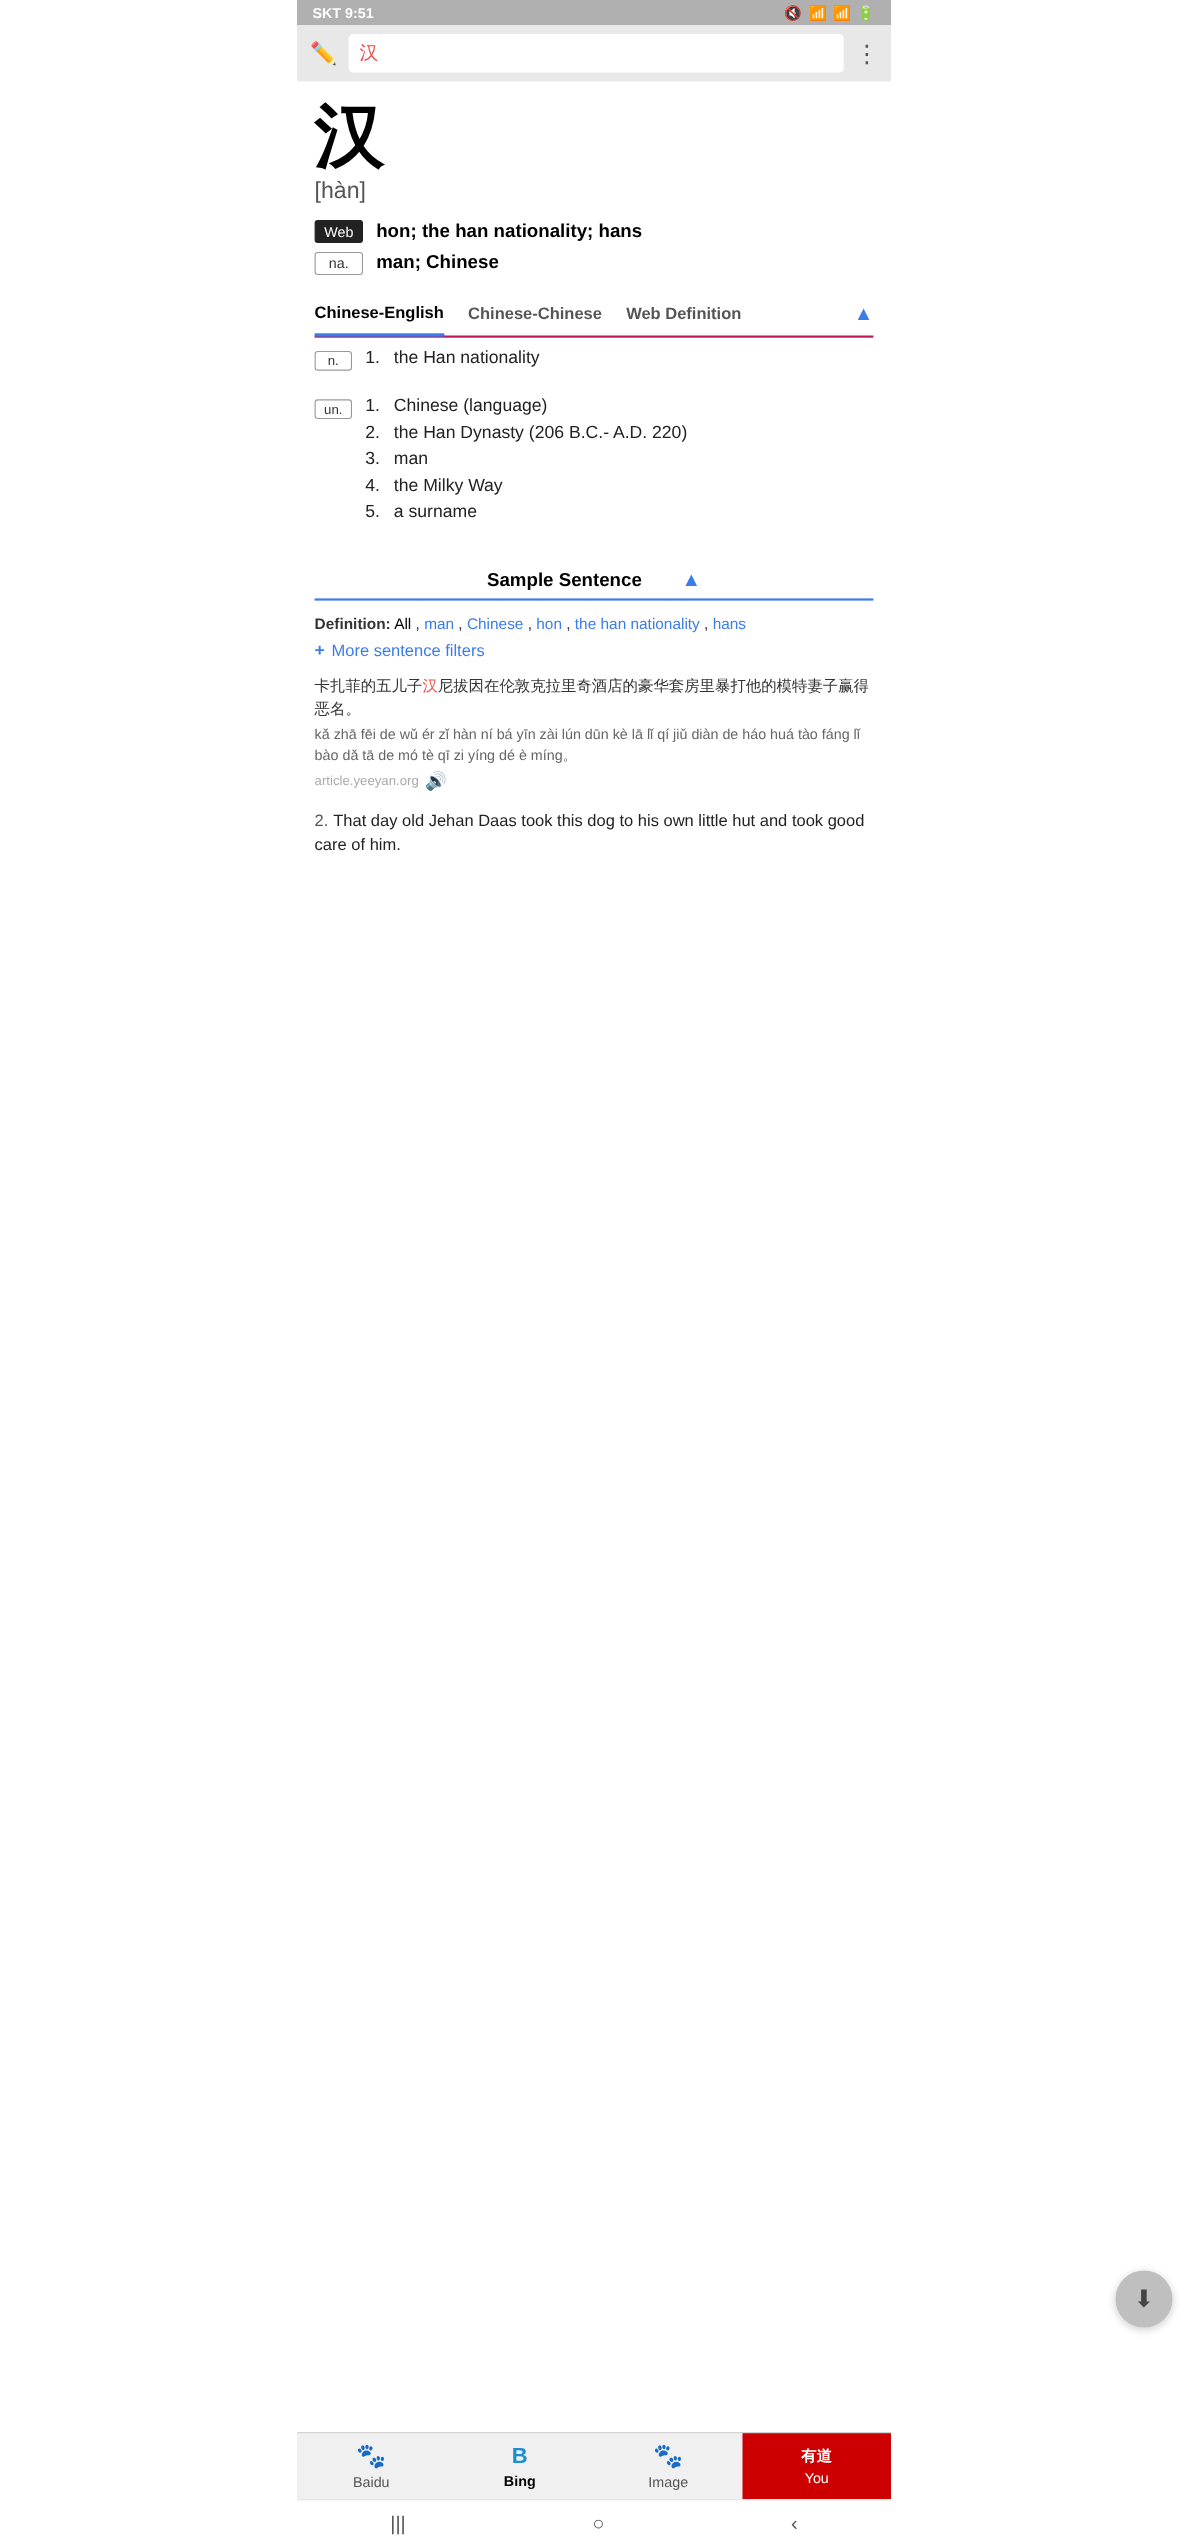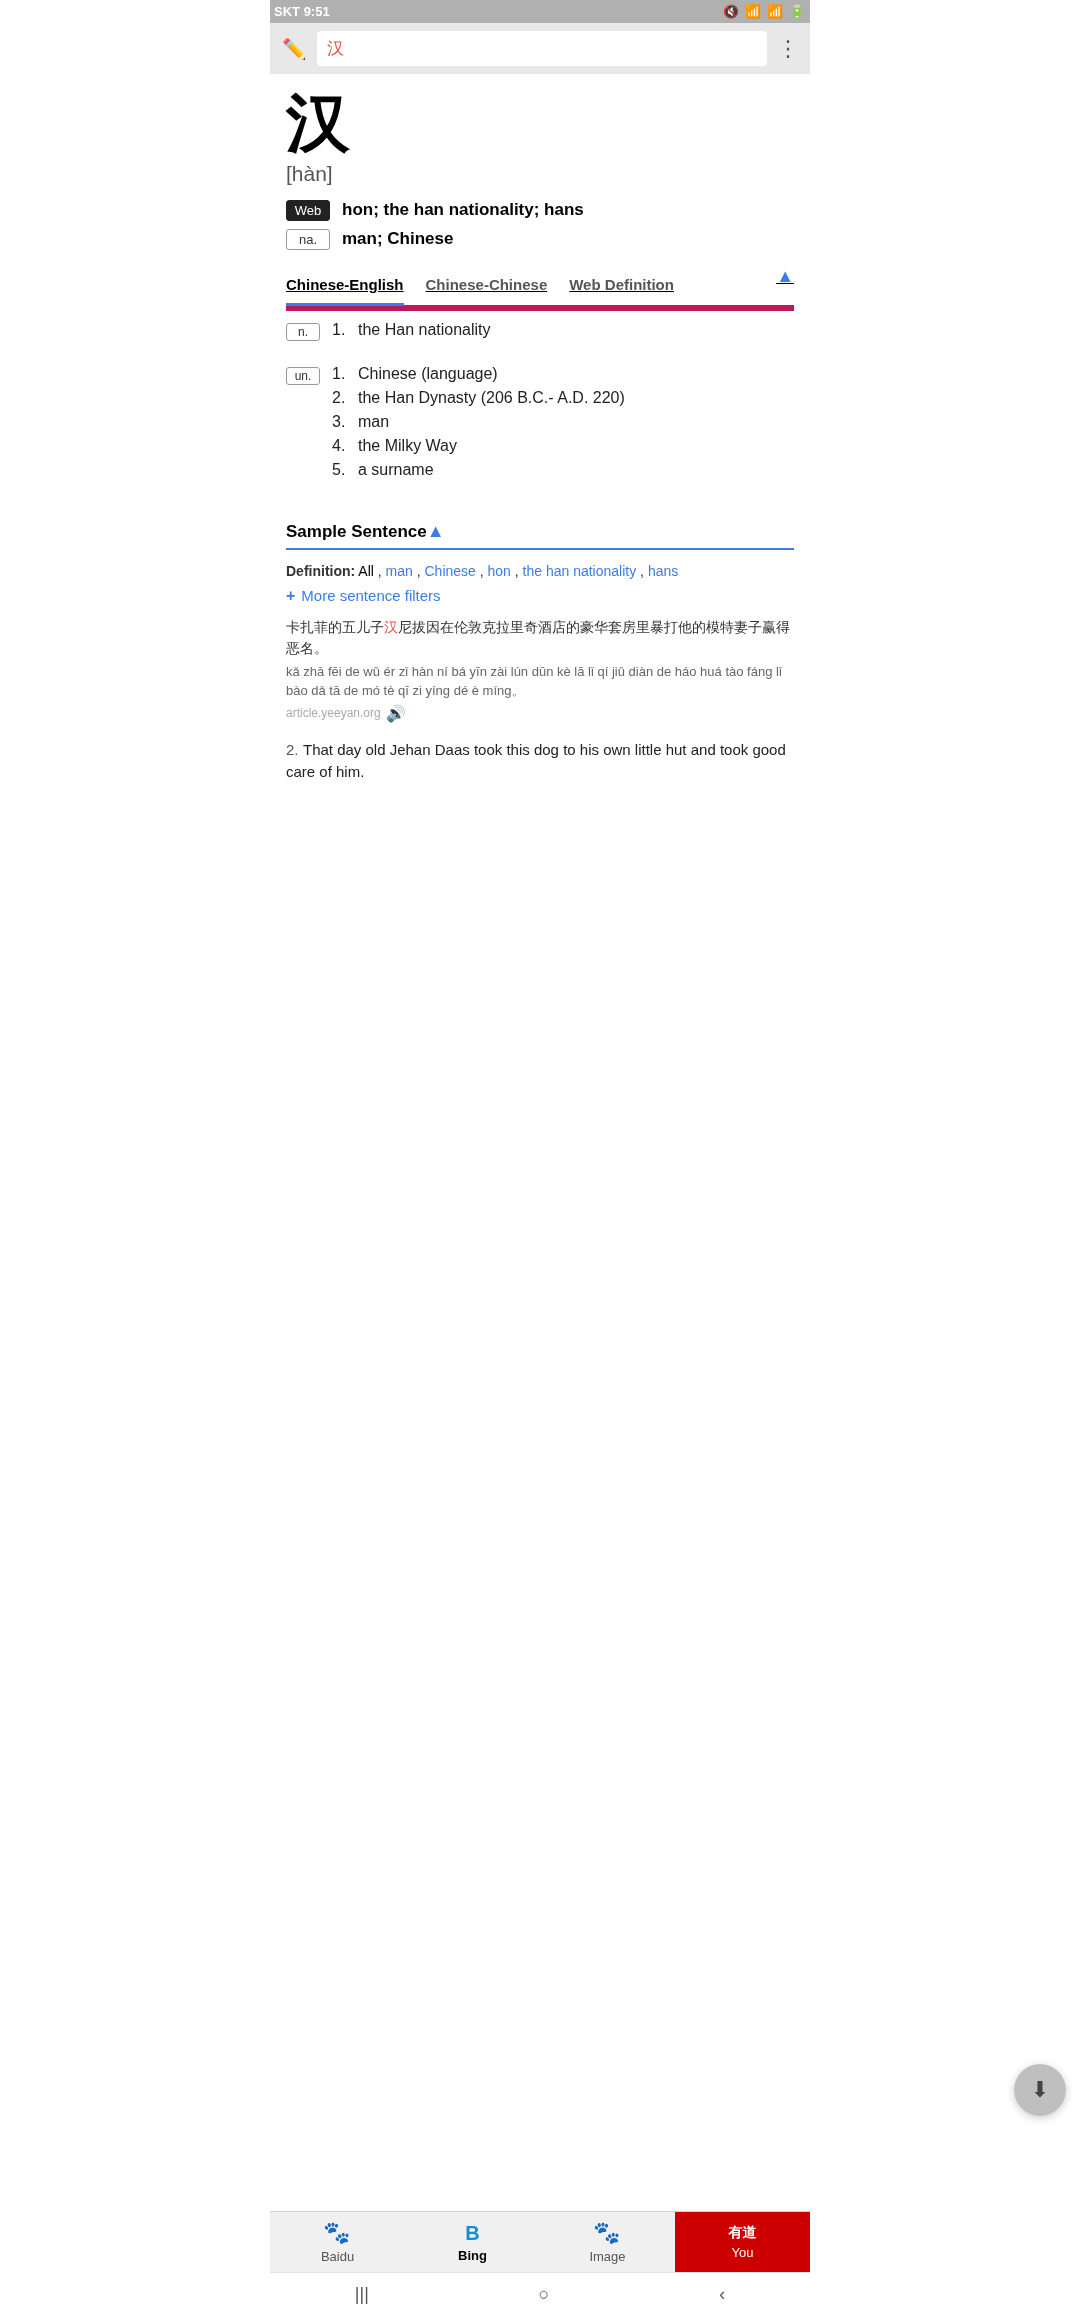--- a/index.html
+++ b/index.html
@@ -14,21 +14,21 @@
       color: #000;
     }
 
     
     .status-bar {
       background: #b0b0b0;
       color: #fff;
       display: flex;
       justify-content: space-between;
       align-items: center;
-      padding: 4px 4px;
+      padding: 4px 14px;
       font-size: 13px;
       font-weight: 600;
     }
     .status-icons {
       display: flex;
       align-items: center;
       gap: 6px;
     }
 
     
@@ -107,25 +107,24 @@
 
     .definition-text {
       font-size: 17px;
       font-weight: 600;
       flex: 1;
     }
 
     
     .tabs {
       display: flex;
-      align-items: flex-start;
-      border-bottom: 6px solid #be185d;
+      align-items: center;
+      border-bottom: 2px solid #be185d;
       margin-top: 16px;
       position: relative;
-      text-decoration: underline;
     }
     .tab {
       padding: 10px 0;
       margin-right: 22px;
       font-size: 15px;
       font-weight: 700;
       color: #555;
       cursor: pointer;
       white-space: nowrap;
     }
@@ -177,24 +176,25 @@
       gap: 6px;
     }
     .entry-def-item .num {
       min-width: 20px;
     }
 
     
     .section-header {
       display: flex;
       align-items: center;
-      justify-content: flex-start;
+      justify-content: center;
       padding: 12px 0 6px 0;
       border-bottom: 2px solid #3b7de8;
       margin-top: 4px;
+      gap: 36px;
     }
     .section-title {
       font-size: 17px;
       font-weight: 700;
       color: #000;
     }
     .section-chevron {
       color: #3b7de8;
       font-size: 18px;
     }

